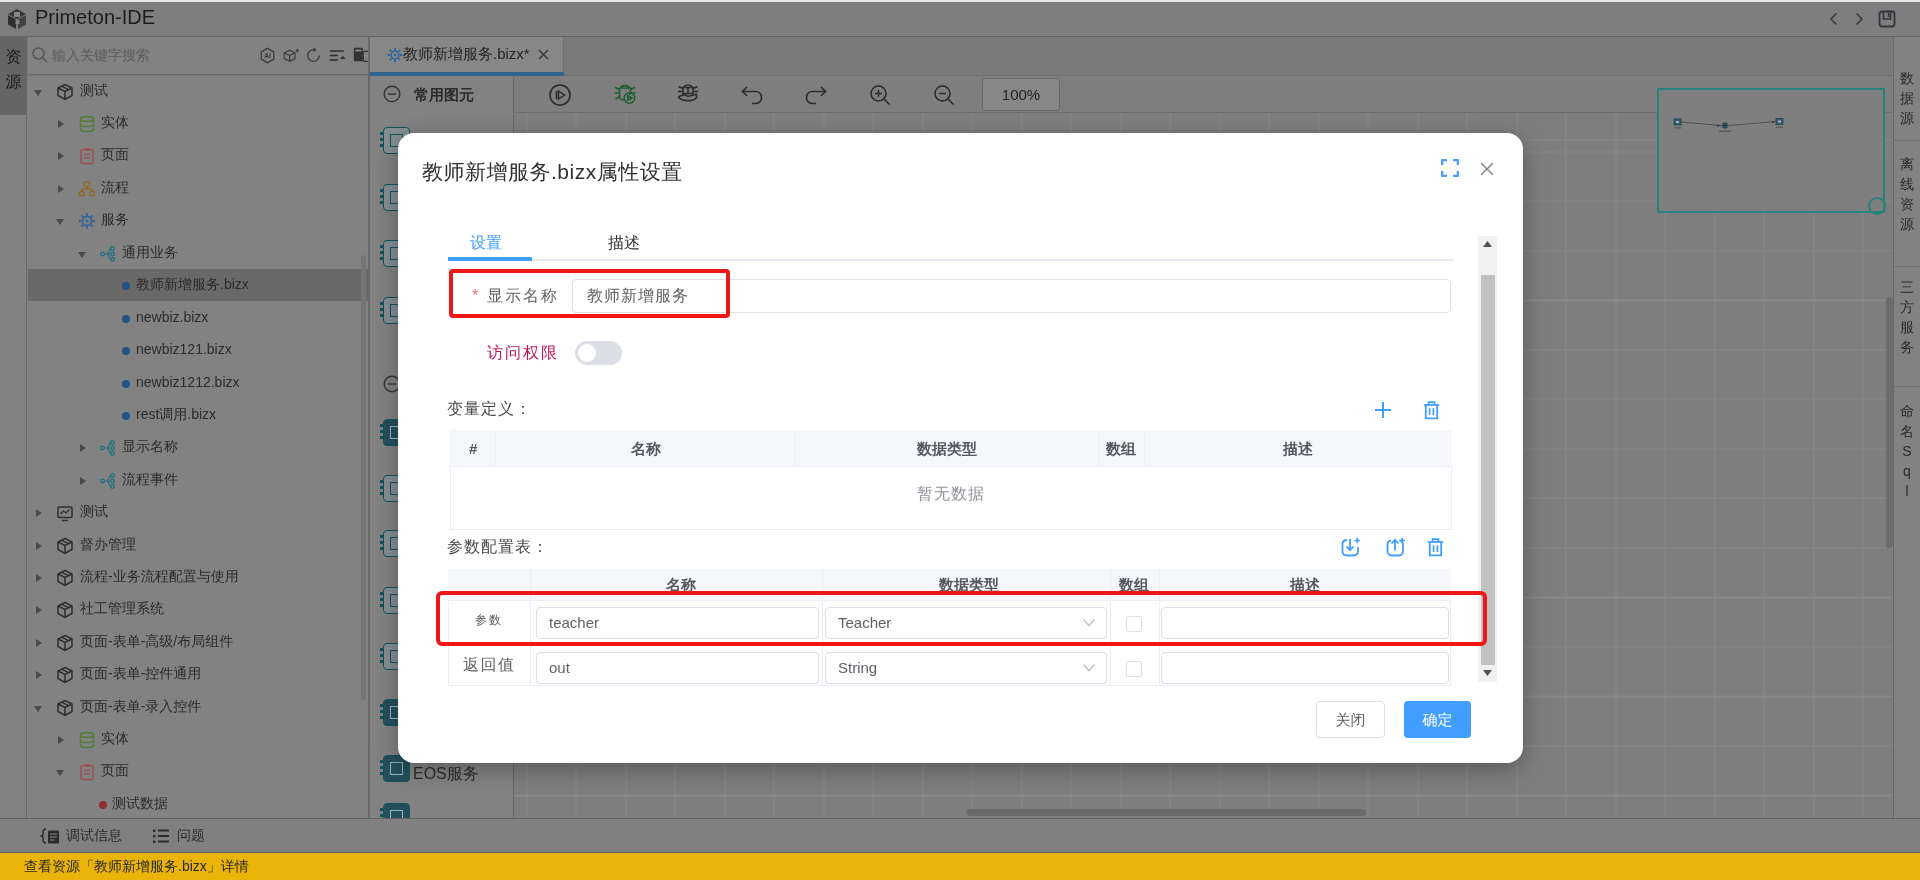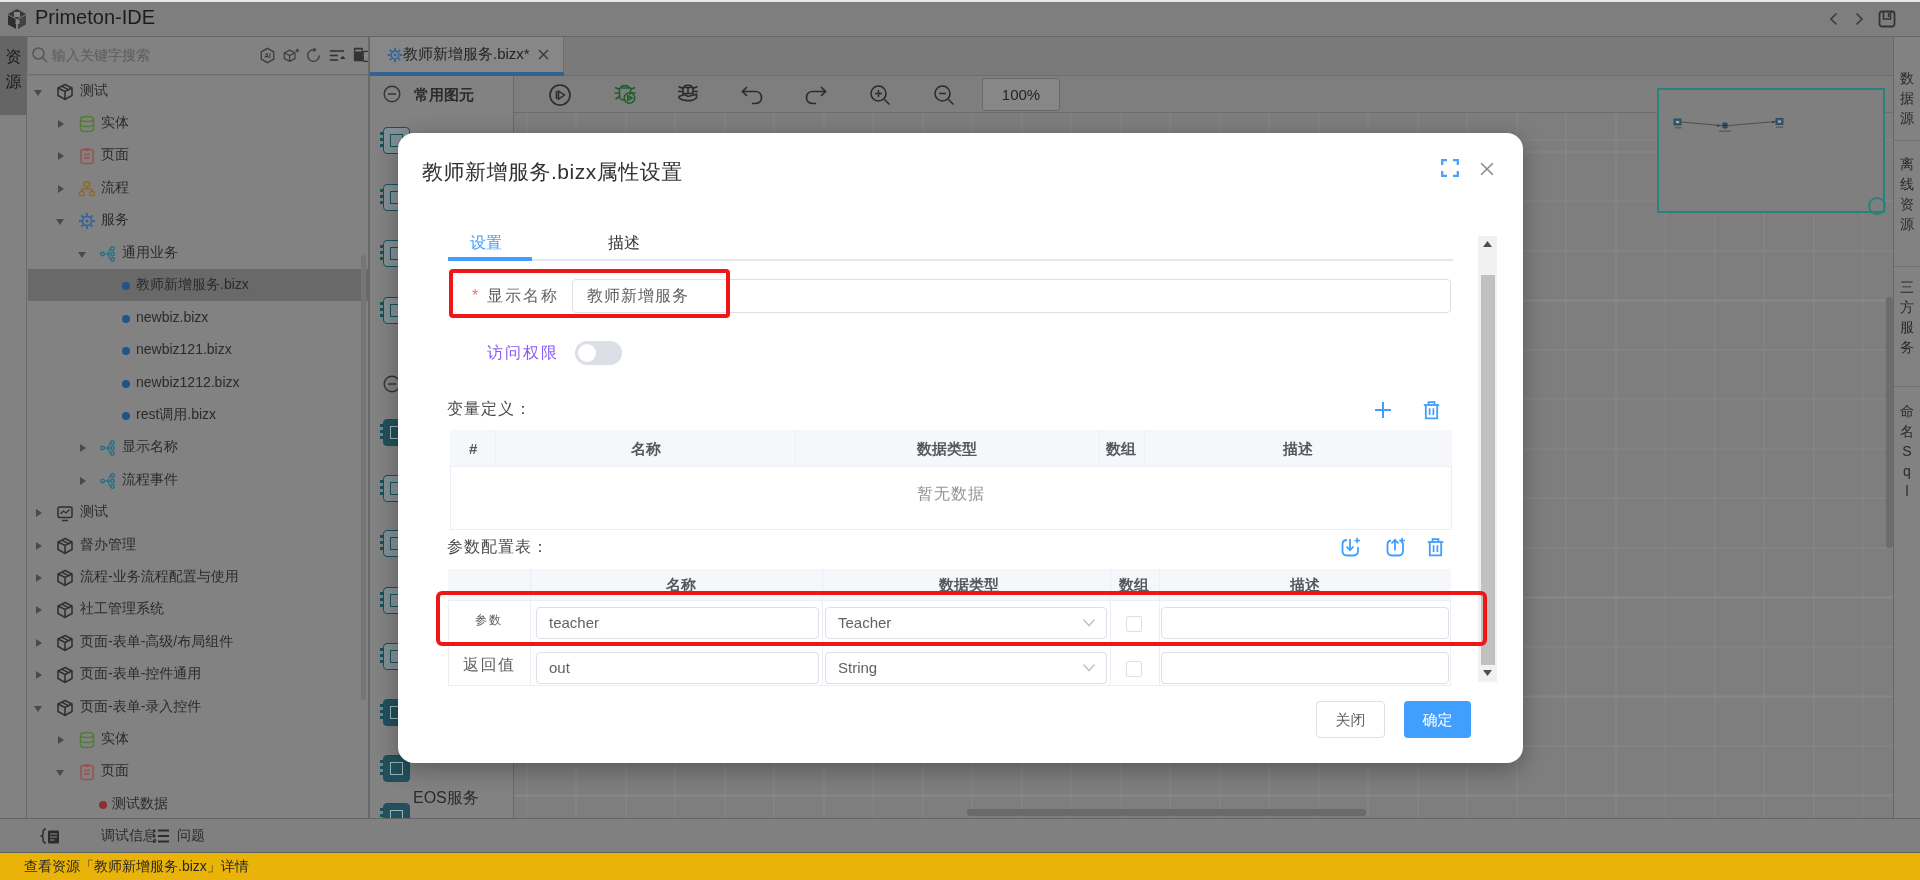--- a/index.html
+++ b/index.html
@@ -331,21 +331,21 @@
       <circle cx="9" cy="9" r="7.8" stroke="#333" stroke-width="1.4" fill="none"></circle>
       <path d="M5 9 H13" stroke="#333" stroke-width="1.5"></path>
     </svg>
     <div class="pit pdark" style="top:343px"></div>
     <div class="pit" style="top:399px"></div>
     <div class="pit" style="top:454px"></div>
     <div class="pit" style="top:511px"></div>
     <div class="pit" style="top:567px"></div>
     <div class="pit pdark" style="top:623px"></div>
     <div class="pit pdark" style="top:679px"></div>
-    <div class="abs" style="left:43px;top:688px;font-size:16px;color:#2b2b2b;margin-top:24px;">EOS服务</div>
+    <div class="abs" style="left:43px;top:688px;font-size:16px;color:#2b2b2b;">EOS服务</div>
     <div class="pit pdark" style="top:727px"></div>
   </div>
   <div class="abs" id="tabbar"></div>
   <div class="abs" id="activetab">
     <svg class="abs" style="left:17px;top:10px" width="16" height="16" viewBox="0 0 18 18">
       <use href="#s-tabgear"></use>
     </svg>
     <div class="abs" style="left:33px;top:8px;font-size:15px;color:#242424;">教师新增服务.bizx*</div>
     <svg class="abs" style="left:167px;top:11px" width="13" height="13" viewBox="0 0 13 13">
       <path d="M2 2 L11 11 M11 2 L2 11" stroke="#3c3c3c" stroke-width="1.5"></path>
@@ -424,21 +424,21 @@
     <div class="abs vtext" style="left:0;top:240px;">三<br>方<br>服<br>务</div>
     <div class="abs" style="left:0;top:349px;width:26px;height:1px;background:#6f6f6f"></div>
     <div class="abs vtext" style="left:0;top:364px;">命<br>名<br>S<br>q<br>l</div>
   </div>
   <div class="abs" id="bottombar">
     <svg class="abs" style="left:40px;top:7px" width="20" height="20" viewBox="0 0 20 20">
       <path d="M6 3 C4 3 3.2 4 3.2 6 L3.2 7.5 C3.2 9 2.5 9.7 1.5 10 C2.5 10.3 3.2 11 3.2 12.5 L3.2 14 C3.2 16 4 17 6 17" stroke="#2c2c2c" stroke-width="1.5" fill="none"></path>
       <rect x="8" y="4.5" width="11" height="13" rx="1.2" fill="#2c2c2c"></rect>
       <path d="M10 8 H17 M10 11 H17 M10 14 H14.5" stroke="#8a8a8a" stroke-width="1.2"></path>
     </svg>
-    <div class="abs" style="left:66px;top:8px;font-size:14px;color:#2b2b2b;margin-left:35px;">调试信息</div>
+    <div class="abs" style="left:66px;top:8px;font-size:14px;color:#2b2b2b;">调试信息</div>
     <svg class="abs" style="left:152px;top:8px" width="18" height="18" viewBox="0 0 18 18">
       <path d="M6 3.5 H17 M6 9 H17 M6 14.5 H17" stroke="#2c2c2c" stroke-width="1.8"></path>
       <rect x="1" y="2.5" width="2.4" height="2.4" fill="#2c2c2c"></rect>
       <rect x="1" y="8" width="2.4" height="2.4" fill="#2c2c2c"></rect>
       <rect x="1" y="13.5" width="2.4" height="2.4" fill="#2c2c2c"></rect>
     </svg>
     <div class="abs" style="left:177px;top:8px;font-size:14px;color:#2b2b2b;">问题</div>
   </div>
   <div class="abs" id="statusbar">
     <div class="abs" style="left:24px;top:5px;font-size:14px;color:#282828;">查看资源「教师新增服务.bizx」详情</div>
@@ -452,21 +452,21 @@
       <path d="M1.2 1.2 L12.8 12.8 M12.8 1.2 L1.2 12.8" stroke="#83868c" stroke-width="1.5"></path>
     </svg>
     <div class="mtxt" style="left:72px;top:100px;font-size:16px;color:#409EFF;">设置</div>
     <div class="mtxt" style="left:210px;top:100px;font-size:16px;color:#303133;">描述</div>
     <div class="abs" style="left:50px;top:126px;width:1005px;height:1.5px;background:#E4E7ED;"></div>
     <div class="abs" style="left:50px;top:124px;width:84px;height:3.5px;background:#409EFF;"></div>
     <div class="mtxt" style="left:74px;top:154px;font-size:16px;color:#F56C6C;">*</div>
     <div class="mtxt" style="left:89px;top:153px;font-size:16px;letter-spacing:2px;color:#606266;">显示名称</div>
     <div class="abs inbox" style="left:174px;top:146px;width:879px;height:34px;"></div>
     <div class="mtxt" style="left:189px;top:153px;font-size:16px;letter-spacing:1px;color:#606266;">教师新增服务</div>
-    <div class="mtxt" style="left:89px;top:210px;font-size:16px;letter-spacing:2px;color:#8b5cf6;">访问权限</div>
+    <div class="mtxt" style="left:89px;top:210px;font-size:16px;letter-spacing:2px;color:#be185d;">访问权限</div>
     <div class="abs" style="left:177px;top:208px;width:47px;height:24px;border-radius:12px;background:#DCDFE6;"></div>
     <div class="abs" style="left:180px;top:211px;width:18px;height:18px;border-radius:50%;background:#fff;"></div>
     <div class="mtxt" style="left:49px;top:266px;font-size:16px;letter-spacing:1px;color:#4a4a4e;">变量定义：</div>
     <svg class="abs" style="left:975px;top:267px" width="20" height="20" viewBox="0 0 20 20">
       <path d="M2 10 H18 M10 2 V18" stroke="#409EFF" stroke-width="2"></path>
     </svg>
     <svg class="abs" style="left:1023px;top:266px" width="21" height="21" viewBox="0 0 21 21">
       <use href="#s-trash"></use>
     </svg>
 

